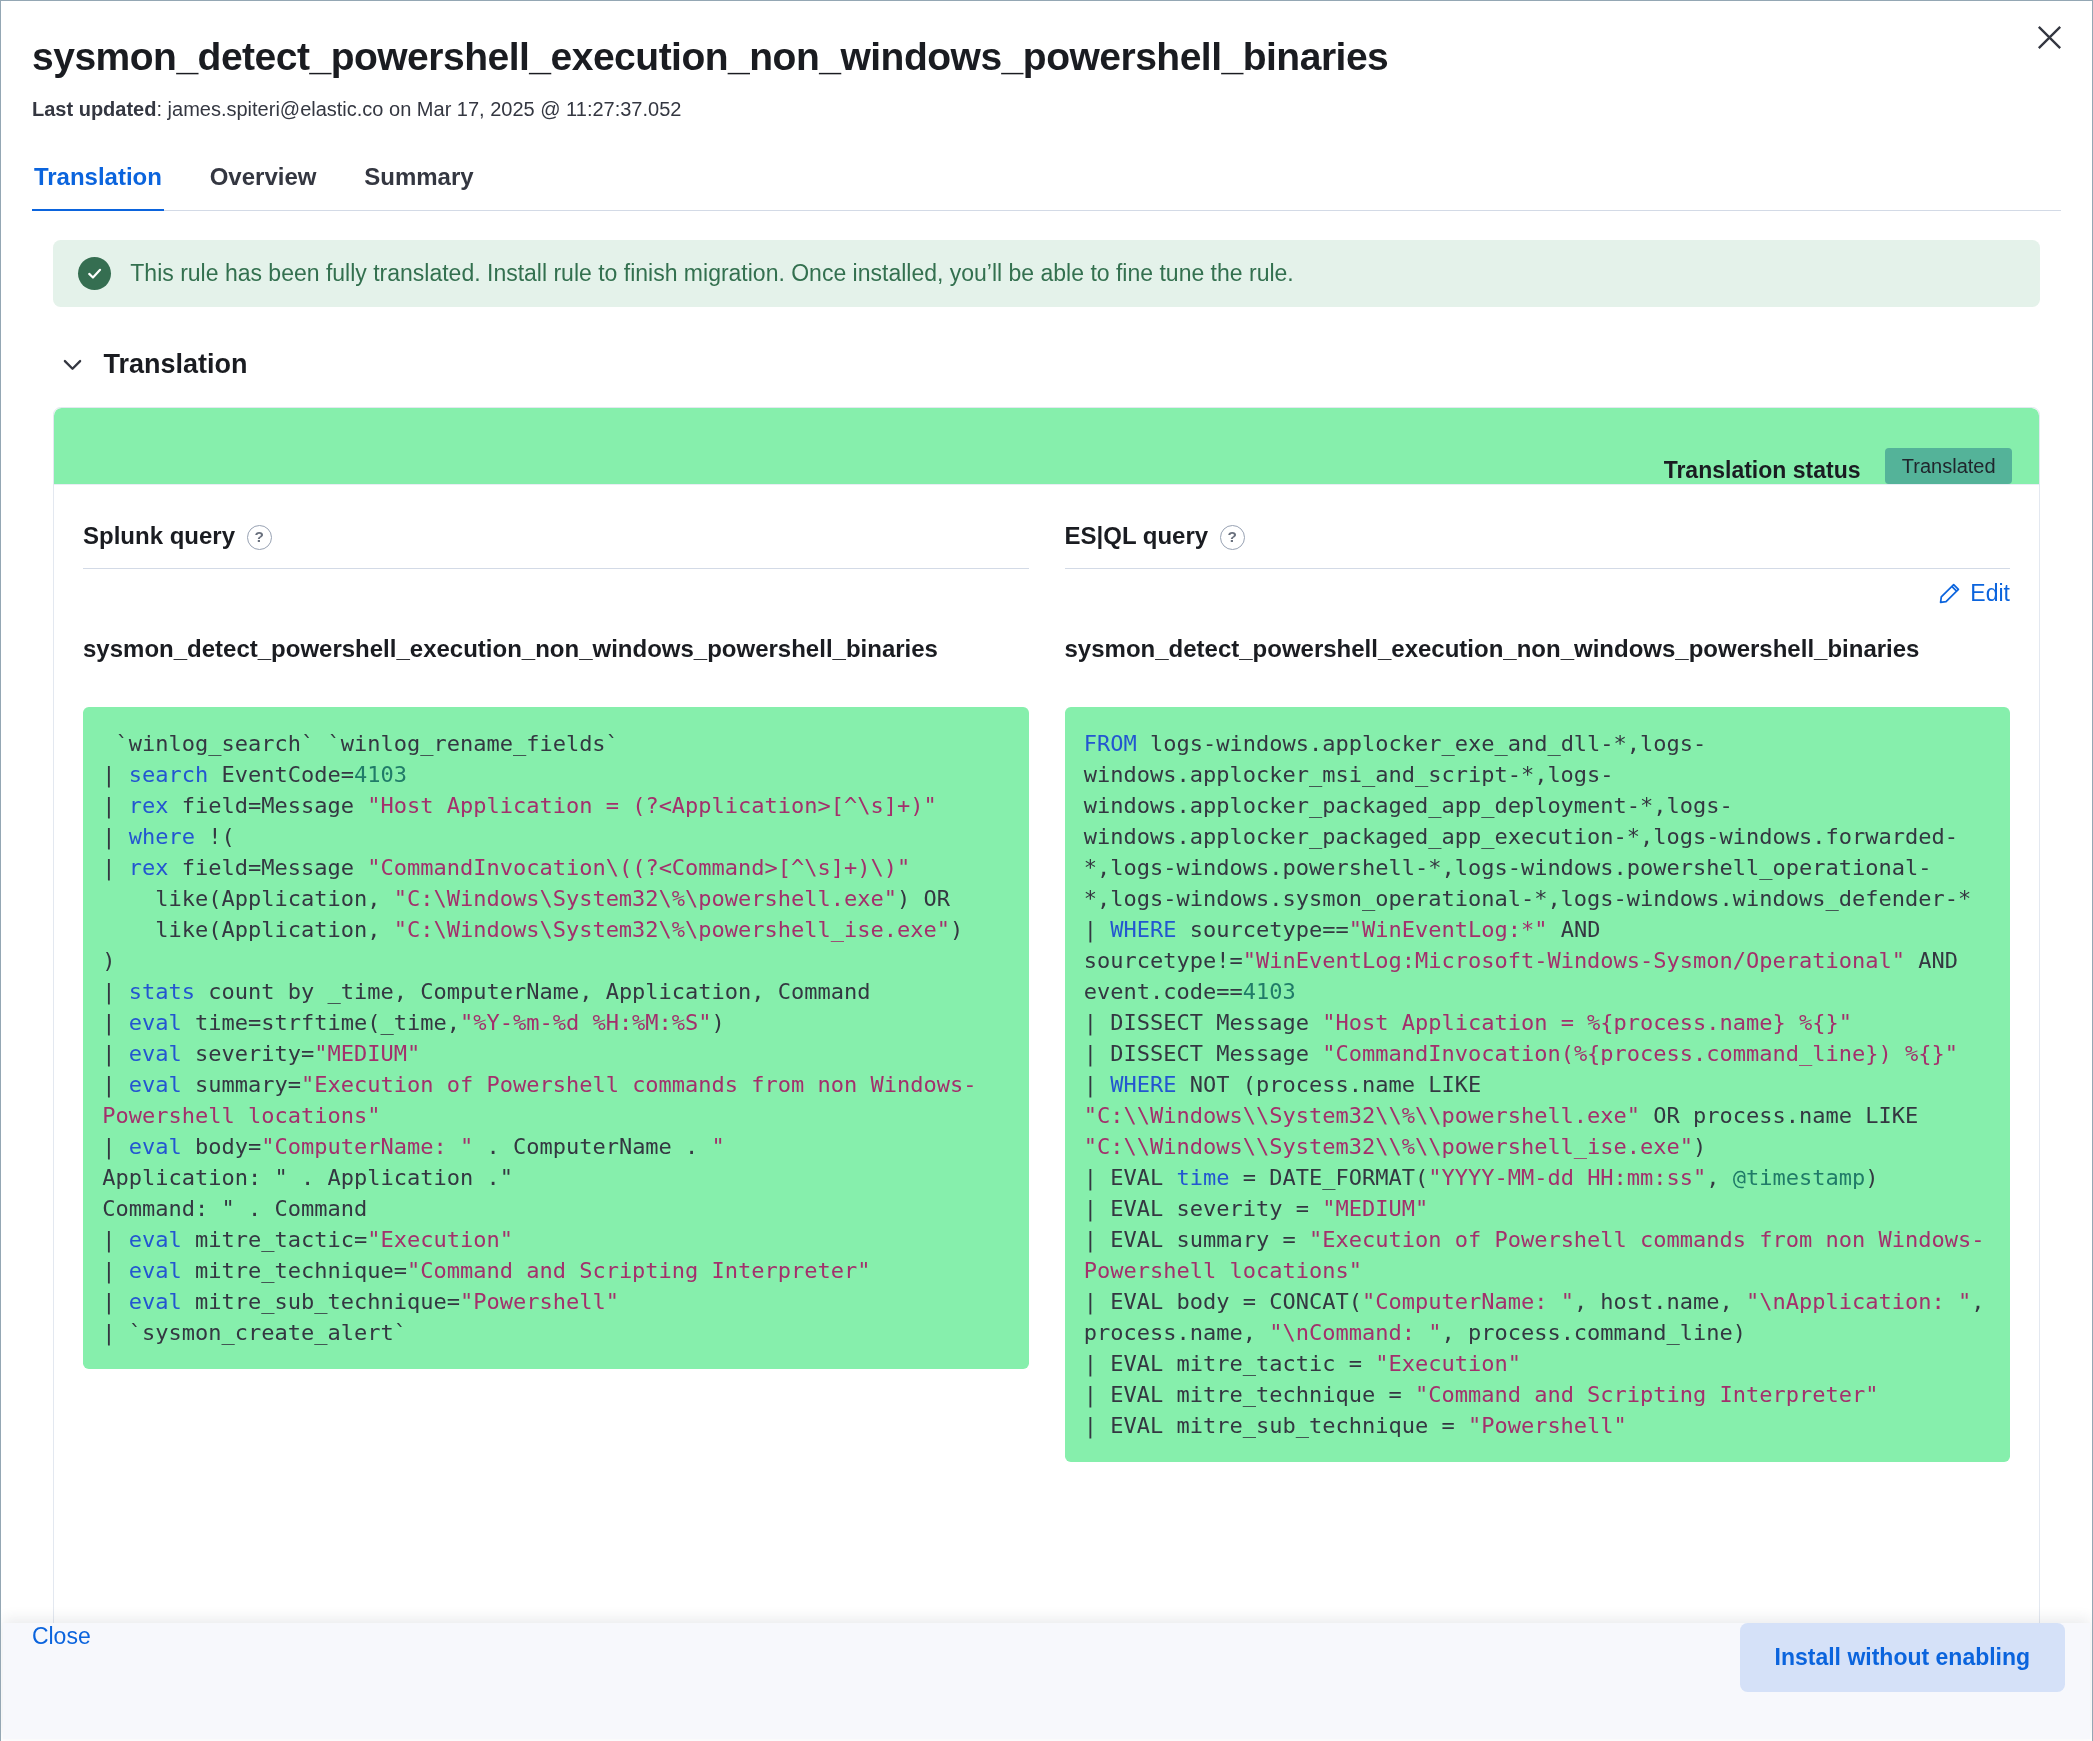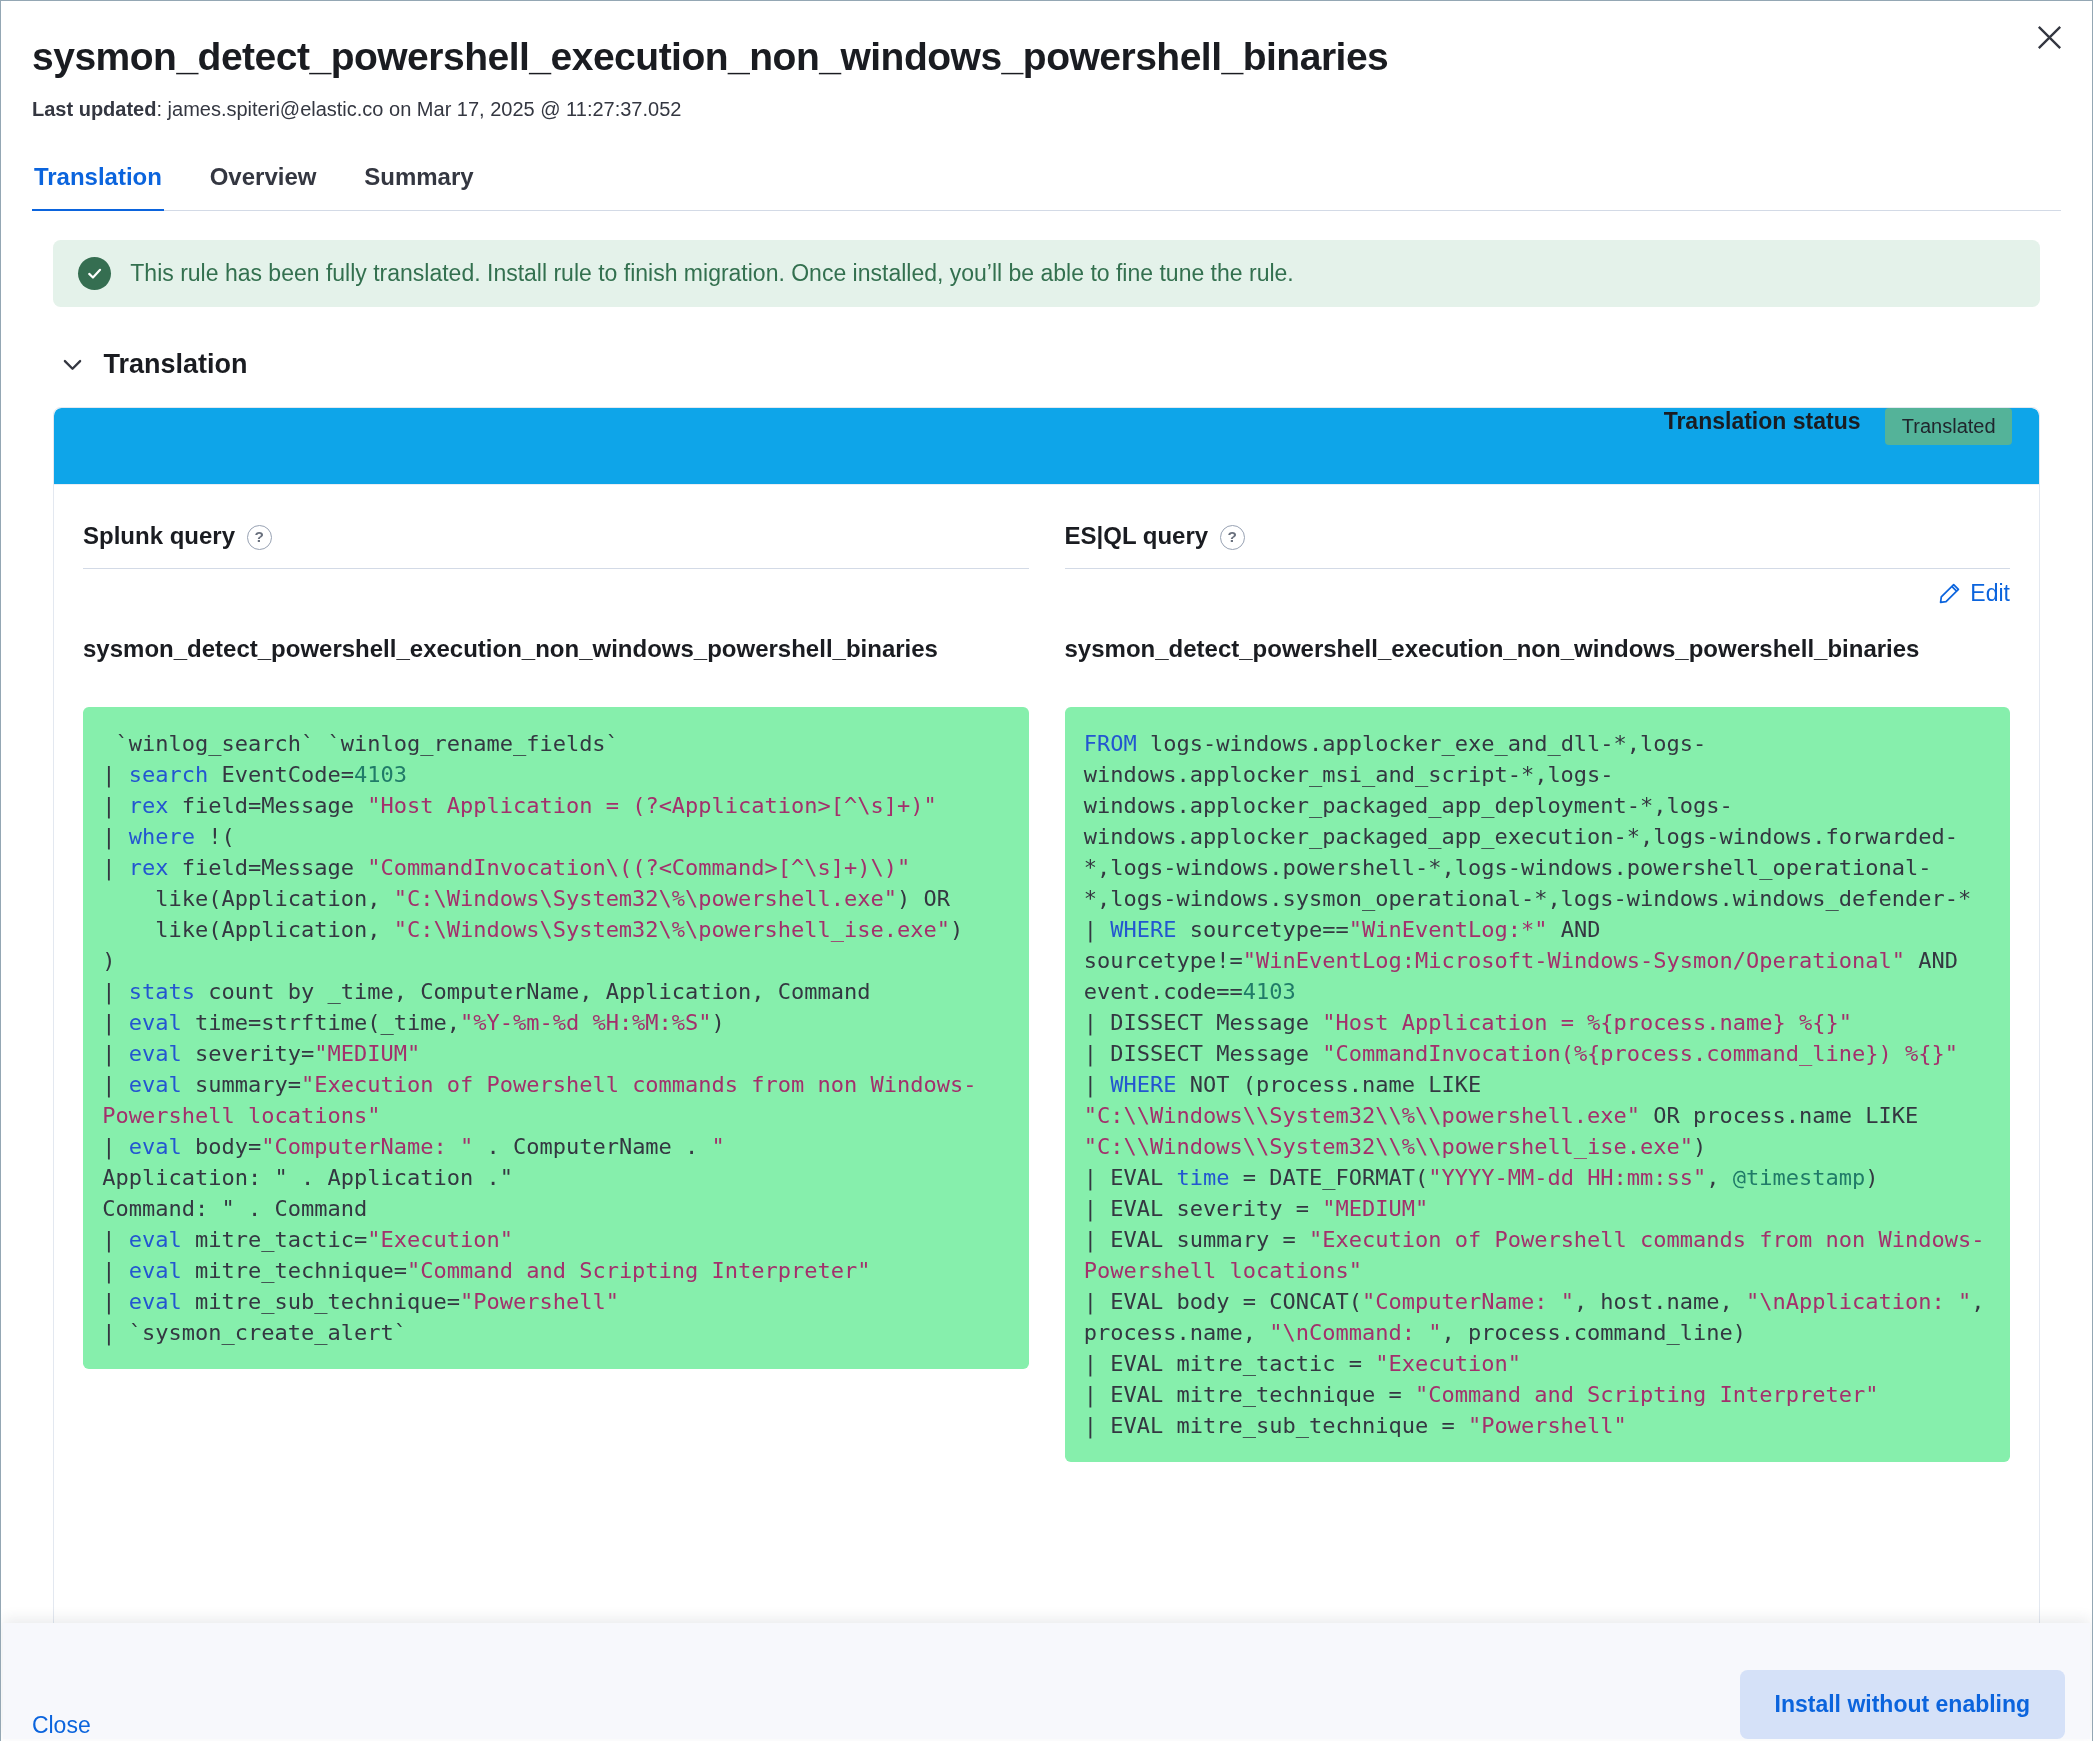--- a/index.html
+++ b/index.html
@@ -31,22 +31,22 @@
   .callout-text{font-size:23px;color:#33704f;font-weight:500;}
   
   .accordion{margin:42px 52px 0 58px;display:flex;align-items:center;gap:17.4px;cursor:pointer;}
   .accordion-title{font-size:27px;font-weight:700;color:#1a1c21;}
   
   .panel{
     margin:27px 52px 0 52px;border:1px solid #e3e8f0;border-radius:7.7px;
     height:1255px;overflow:hidden;background:#fff;
   }
   .panel-strip{
-    height:77px;background:#0ea5e9;border-bottom:1px solid #e9edf4;
-    border-radius:7.7px 7.7px 0 0;display:flex;align-items:flex-start;justify-content:flex-end;
+    height:77px;background:#86efac;border-bottom:1px solid #e9edf4;
+    border-radius:7.7px 7.7px 0 0;display:flex;align-items:flex-end;justify-content:flex-end;
     padding-right:27px;
   }
   .status-label{font-size:23px;font-weight:700;color:#1a1c21;margin-right:25px;}
   .status-badge{
     background:#54b399;color:#20262d;font-size:20px;font-weight:500;
     padding:6.8px 16.4px;border-radius:3.9px;
   }
   .panel-body{display:flex;gap:36px;padding:0 29px;}
   .col{width:calc(50% - 15.4px);position:relative;}
   .col-header{margin-top:37px;display:flex;align-items:center;gap:11.6px;}
@@ -77,21 +77,21 @@
   .tok-n{color:#207b68;}
   
   .bottom-fade{
     position:absolute;left:54px;right:54px;top:1512px;height:112px;z-index:5;
     background:linear-gradient(rgba(255,255,255,0),rgba(255,255,255,0.96));
     pointer-events:none;
   }
   .footer{
     position:absolute;left:1.9px;right:1.9px;bottom:1.9px;height:116px;z-index:6;
     background:#f7f8fc;box-shadow:0 -3.9px 13.5px rgba(40,50,70,0.10);
-    display:flex;align-items:flex-end;justify-content:space-between;
+    display:flex;align-items:flex-start;justify-content:space-between;
     padding:0 25px 0 29px;
   }
   .close-link{font-size:23px;font-weight:500;color:#0b64dd;cursor:pointer;}
   .install-btn{
     background:#d5e1f8;color:#0b64dd;font-size:23px;font-weight:600;
     border:none;border-radius:7.7px;padding:21px 35px;cursor:pointer;
     font-family:"Liberation Sans",sans-serif;
   }
 </style>
 </head>

